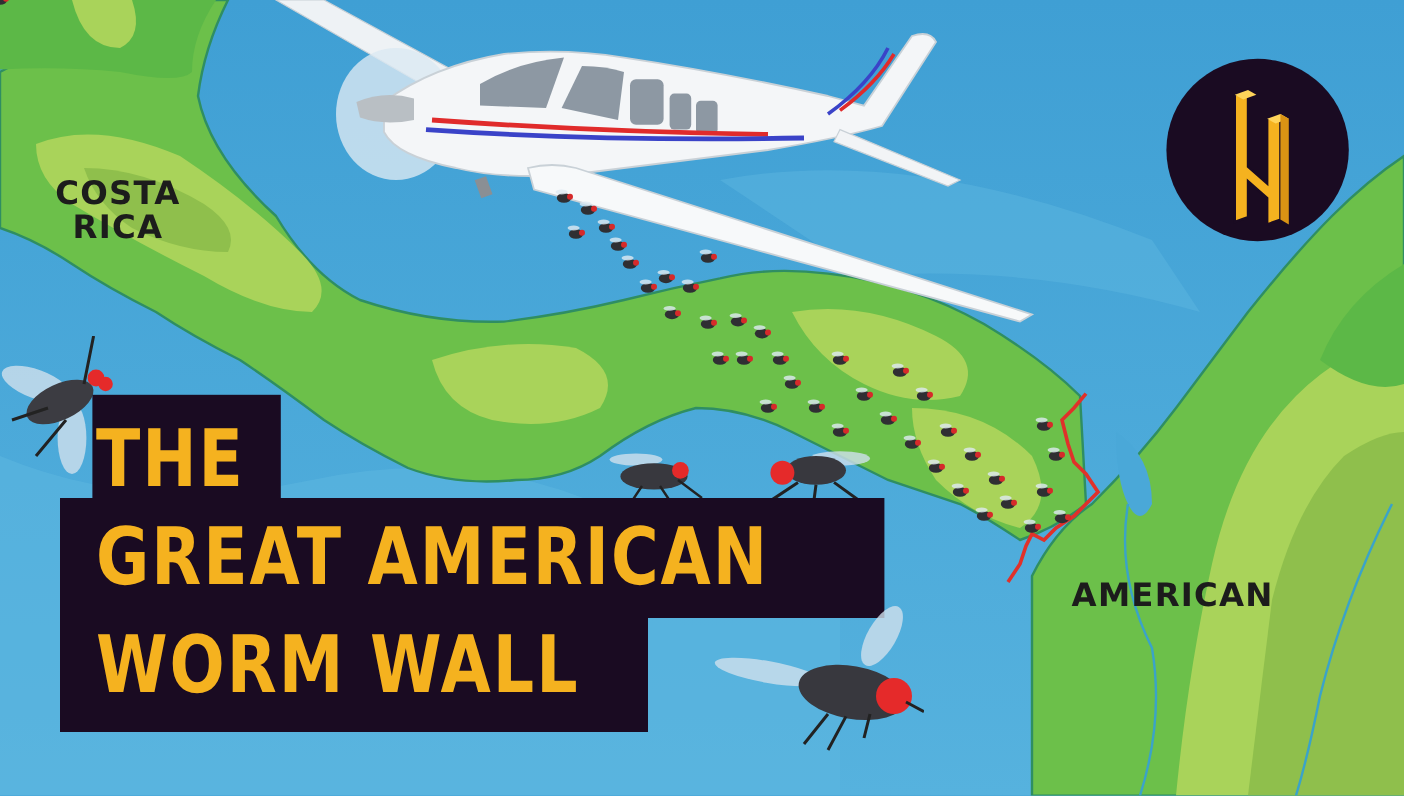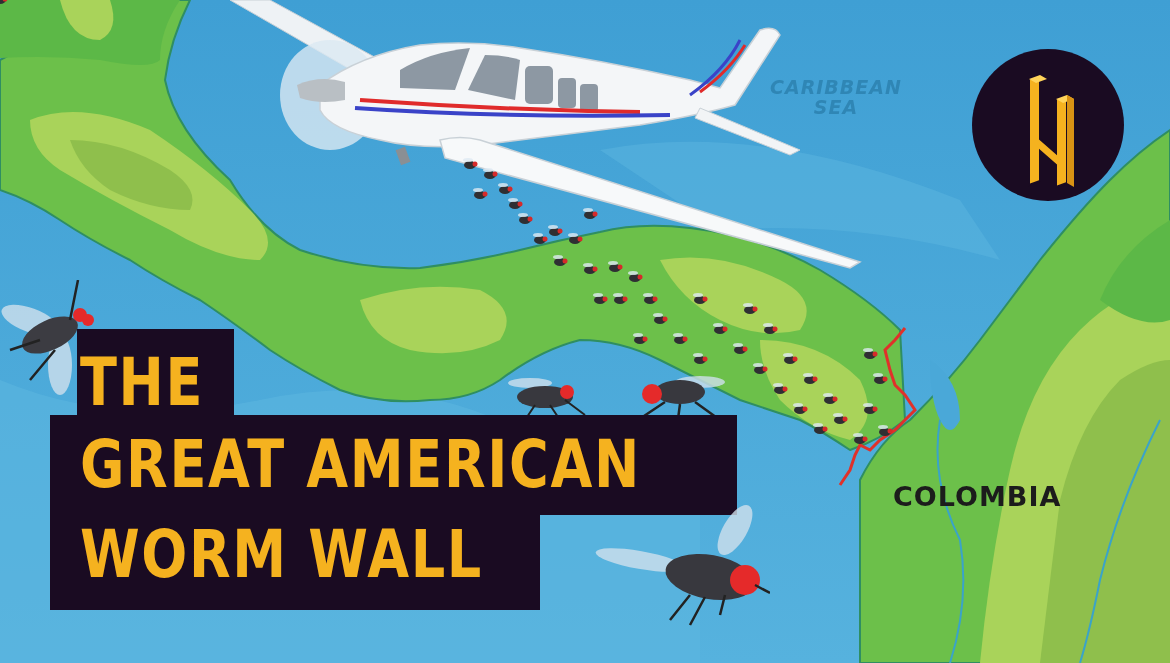--- a/index.html
+++ b/index.html
@@ -52,25 +52,25 @@
     <path d="M1100 300 Q1120 250 1170 220 L1170 320 Q1140 330 1100 300Z" fill="#5cb847"></path>
 
     <path d="M930 360 Q960 380 960 420 Q950 440 940 420 Q930 400 930 360Z" fill="#4aa8d8"></path>
 
     <polyline points="905,328 895,340 885,350 890,370 895,385 905,395 915,410 905,420 895,430 880,440 870,450 860,445 855,455 850,470 840,485" fill="none" stroke="#e0312a" stroke-width="3"></polyline>
 
     <path d="M940 420 Q930 480 960 540 Q970 600 950 663" fill="none" stroke="#3aa3c9" stroke-width="2"></path>
     <path d="M1160 420 Q1120 500 1100 580 Q1090 630 1080 663" fill="none" stroke="#3aa3c9" stroke-width="2"></path>
   </svg>
 
-  <div class="label label-colombia">COLOMBIA</div>
-  <div class="label label-sea">
-    <div>CARIBBEAN</div>
-    <div>SEA</div>
+  <div class="label label-costa">
+    <div>COSTA</div>
+    <div>RICA</div>
   </div>
+  <div class="label label-colombia">AMERICAN</div>
 
   <svg class="map-svg" viewBox="0 0 1170 663">
 
     <path d="M230 0 L270 0 L380 60 L355 72Z" fill="#eef2f5" stroke="#c8d0d6" stroke-width="1"></path>
 
     <ellipse cx="330" cy="95" rx="50" ry="55" fill="#dbe9f3" opacity="0.8"></ellipse>
 
     <path d="M320 85 Q360 55 420 45 Q470 40 520 48 Q600 60 690 80 L720 88 L760 30 Q775 25 780 35 L735 105 Q700 115 640 125 Q560 135 480 145 Q420 150 380 140 Q330 130 320 110Z" fill="#f4f6f8" stroke="#c9d1d7" stroke-width="1.5"></path>
 
     <path d="M700 92 Q730 70 745 45" fill="none" stroke="#e02b2b" stroke-width="3"></path>

